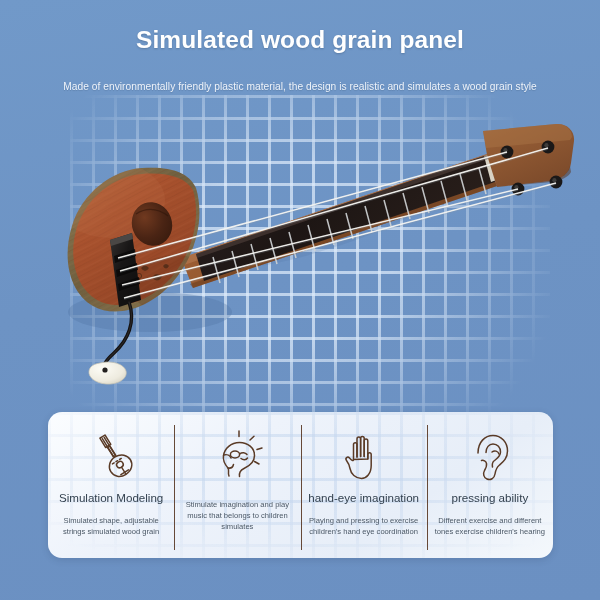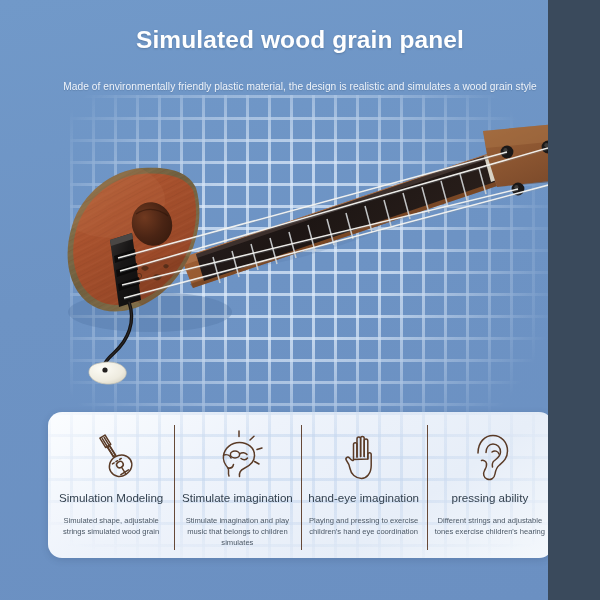--- a/index.html
+++ b/index.html
@@ -2,21 +2,21 @@
 <html><head>
 <meta charset="utf-8">
 <style>
   html, body {
     margin: 0;
     padding: 0;
     background: #3a4a5c;
   }
   #stage {
     position: relative;
-    width: 548px;
+    width: 600px;
     height: 600px;
     overflow: hidden;
     font-family: "Liberation Sans", sans-serif;
     background: linear-gradient(170deg, #7199c9 0%, #6d93c4 45%, #6b90c2 100%);
   }
 
   
   #grid {
     position: absolute;
     left: 70px;
@@ -370,21 +370,20 @@
             <ellipse cx="29" cy="27.5" rx="4.6" ry="3.4"></ellipse>
             <path d="M33.6 27 C36 25 39.5 25.5 41 27.5"></path>
             <path d="M35 31.5 C37.5 33.5 40 33 41.5 31"></path>
             <path d="M33 9.5 L33 4"></path>
             <path d="M44 13 L48 9.2"></path>
             <path d="M51 22.5 L56 21"></path>
             <path d="M48.5 34.5 L53 37"></path>
           </g>
         </svg>
       </div>
-      <div class="f-title">Stimulate imagination</div>
       <div class="f-desc">Stimulate imagination and play music that belongs to children simulates</div>
     </div>
 
     <div class="feature">
       <div class="f-icon">
         <svg width="56" height="58" viewBox="0 0 56 58">
           <g fill="none" stroke="#5a3b27" stroke-width="1.5" stroke-linecap="round" stroke-linejoin="round">
             <path d="M17.5 32.5 L17.5 17.5 C17.5 15 21 15 21 17.5 L21 30"></path>
             <path d="M21 30 L21 12 C21 9.3 24.6 9.3 24.6 12 L24.6 29.5"></path>
             <path d="M24.6 29.5 L24.6 11.5 C24.6 8.8 28.2 8.8 28.2 11.5 L28.2 29.5"></path>
@@ -419,17 +418,17 @@
             <path d="M24 25.5
                      C24 20.5 27 17 31 17
                      C35.5 17 38.5 20.5 38.5 25
                      C38.5 29.5 35 31.5 32.5 33.5
                      C30.5 35 30 37.5 30.5 40"></path>
             <path d="M30 25 C32.5 23 36 24 37 27"></path>
           </g>
         </svg>
       </div>
       <div class="f-title">pressing ability</div>
-      <div class="f-desc">Different strings and adjustable tones exercise children's hearing</div>
+      <div class="f-desc">Different exercise and different tones exercise children's hearing</div>
     </div>
 
   </div>
 </div>
 
 </body></html>

